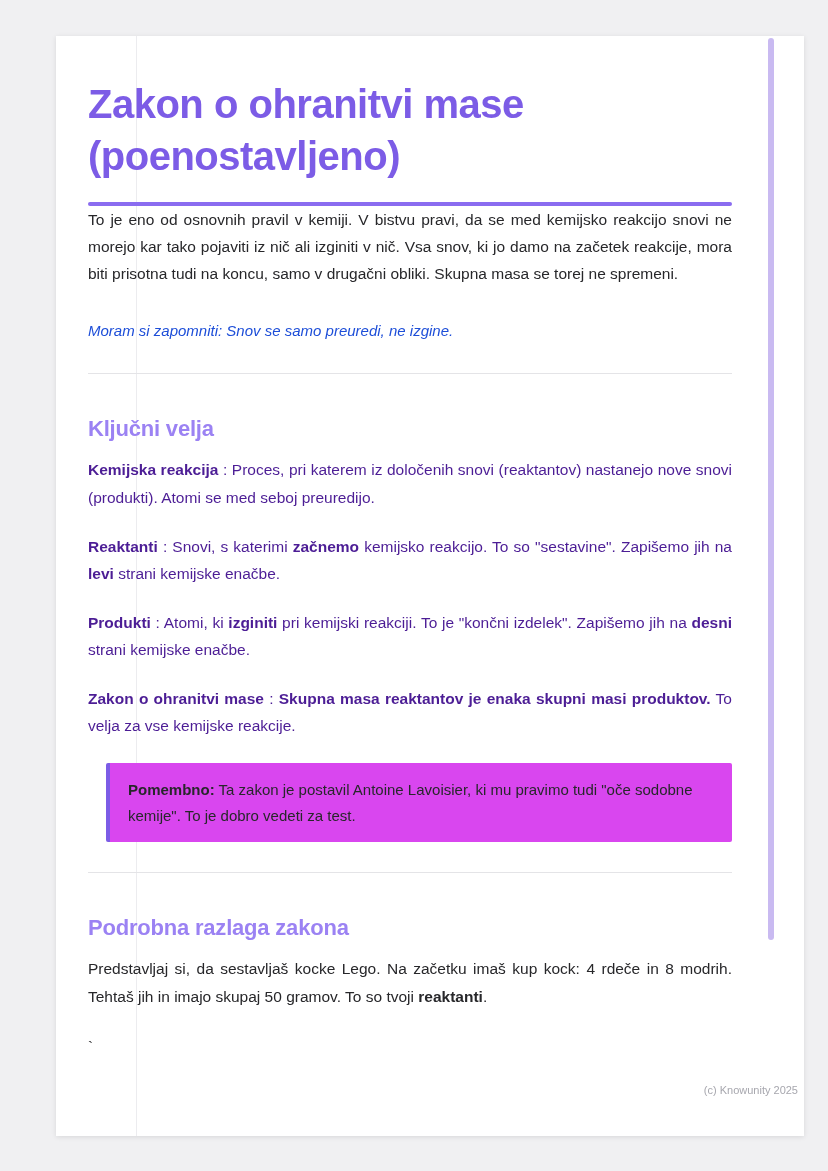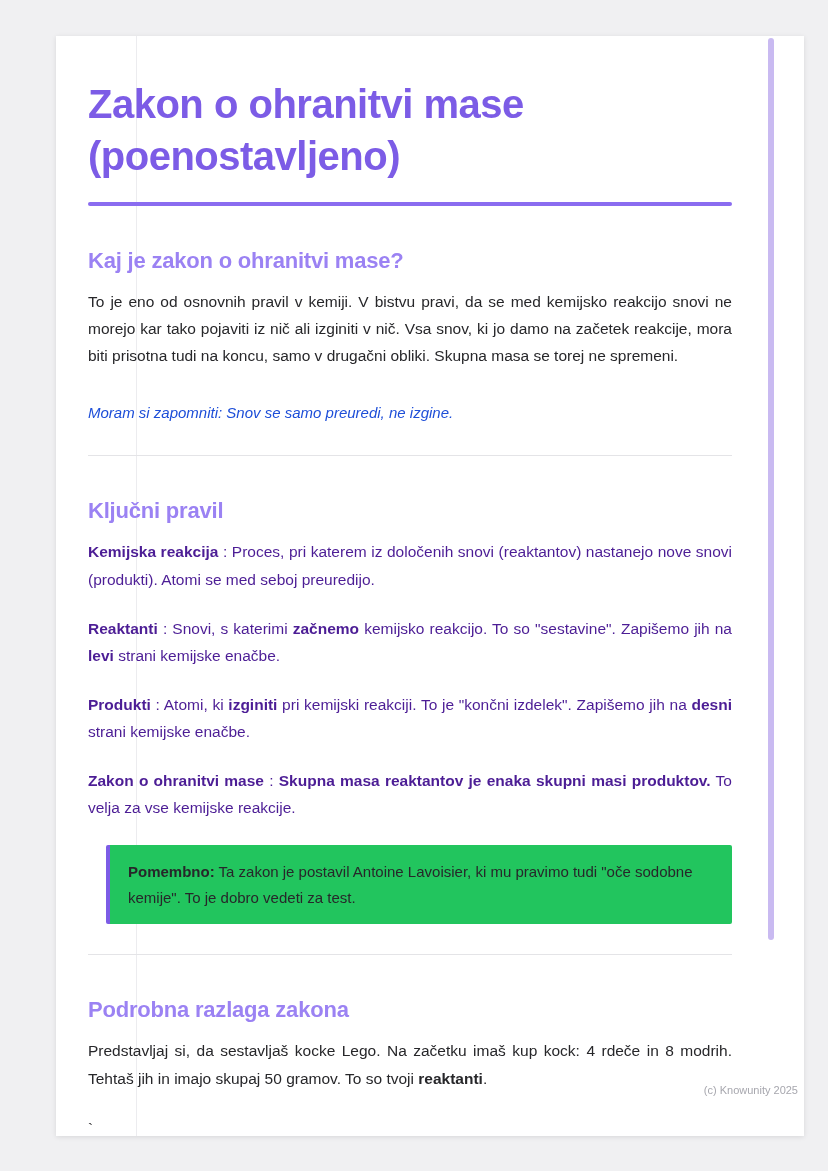--- a/index.html
+++ b/index.html
@@ -85,21 +85,21 @@
   p.term-par {
     margin: 0 0 22px 0;
     font-size: 15.5px;
     line-height: 1.75;
     color: #4c1d95;
     text-align: justify;
   }
   .callout {
     margin: 24px 0 6px 18px;
     padding: 14px 18px;
-    background: #22c55e;
+    background: #d946ef;
     border-left: 4px solid #7c5ce6;
     border-radius: 2px;
     font-size: 15px;
     line-height: 1.7;
     color: #27272a;
   }
   p.stray {
     margin: 28px 0 0 0;
     font-size: 15.5px;
     color: #27272a;
@@ -121,27 +121,26 @@
 
   <div class="content">
 
     <h1 class="doc-title">
       <span>Zakon o ohranitvi mase</span><br>
       <span>(poenostavljeno)</span>
     </h1>
 
     <div class="title-rule"></div>
 
-    <h2 class="section-heading">Kaj je zakon o ohranitvi mase?</h2>
     <p class="body-par"><span>To je eno od osnovnih pravil v kemiji. V bistvu pravi, da se med kemijsko reakcijo snovi ne morejo kar tako pojaviti iz nič ali izginiti v nič. Vsa snov, ki jo damo na začetek reakcije, mora biti prisotna tudi na koncu, samo v drugačni obliki. Skupna masa se torej ne spremeni.</span></p>
     <p class="note"><span style="font-style: italic;">Moram si zapomniti: Snov se samo preuredi, ne izgine.</span></p>
 
     <hr class="divider">
 
-    <h2 class="section-heading">Ključni pravil</h2>
+    <h2 class="section-heading">Ključni velja</h2>
     <p class="term-par"><span style="font-weight: 700;">Kemijska reakcija</span><span> : Proces, pri katerem iz določenih snovi (reaktantov) nastanejo nove snovi (produkti). Atomi se med seboj preuredijo.</span></p>
     <p class="term-par"><span style="font-weight: 700;">Reaktanti</span><span> : Snovi, s katerimi </span><span style="font-weight: 700;">začnemo</span><span> kemijsko reakcijo. To so "sestavine". Zapišemo jih na </span><span style="font-weight: 700;">levi</span><span> strani kemijske enačbe.</span></p>
     <p class="term-par"><span style="font-weight: 700;">Produkti</span><span> : Atomi, ki </span><span style="font-weight: 700;">izginiti</span><span> pri kemijski reakciji. To je "končni izdelek". Zapišemo jih na </span><span style="font-weight: 700;">desni</span><span> strani kemijske enačbe.</span></p>
     <p class="term-par"><span style="font-weight: 700;">Zakon o ohranitvi mase</span><span> : </span><span style="font-weight: 700;">Skupna masa reaktantov je enaka skupni masi produktov.</span><span> To velja za vse kemijske reakcije.</span></p>
 
     <div class="callout"><span style="font-weight: 700;">Pomembno:</span><span> Ta zakon je postavil Antoine Lavoisier, ki mu pravimo tudi "oče sodobne kemije". To je dobro vedeti za test.</span></div>
 
     <hr class="divider">
 
     <h2 class="section-heading">Podrobna razlaga zakona</h2>

